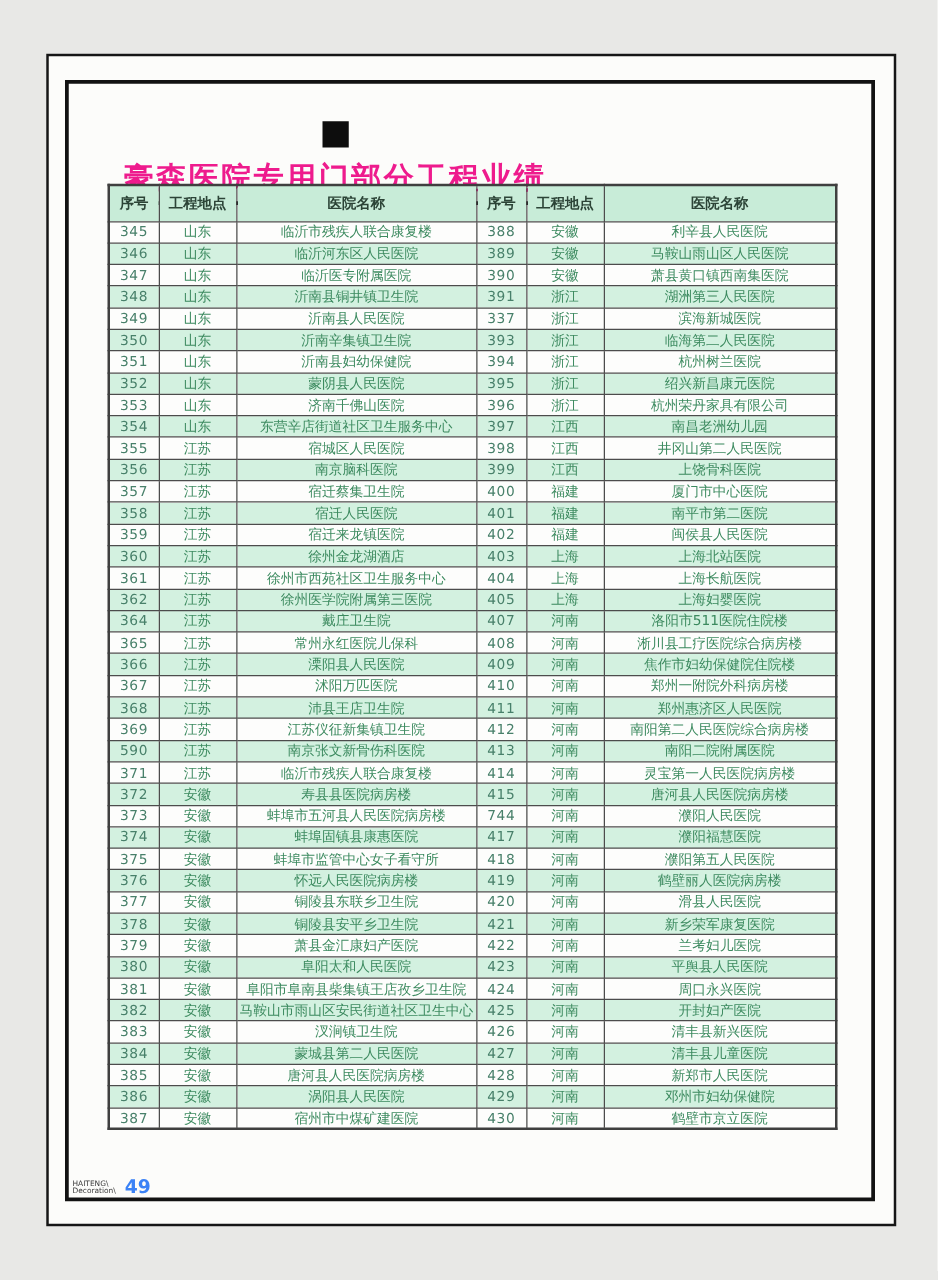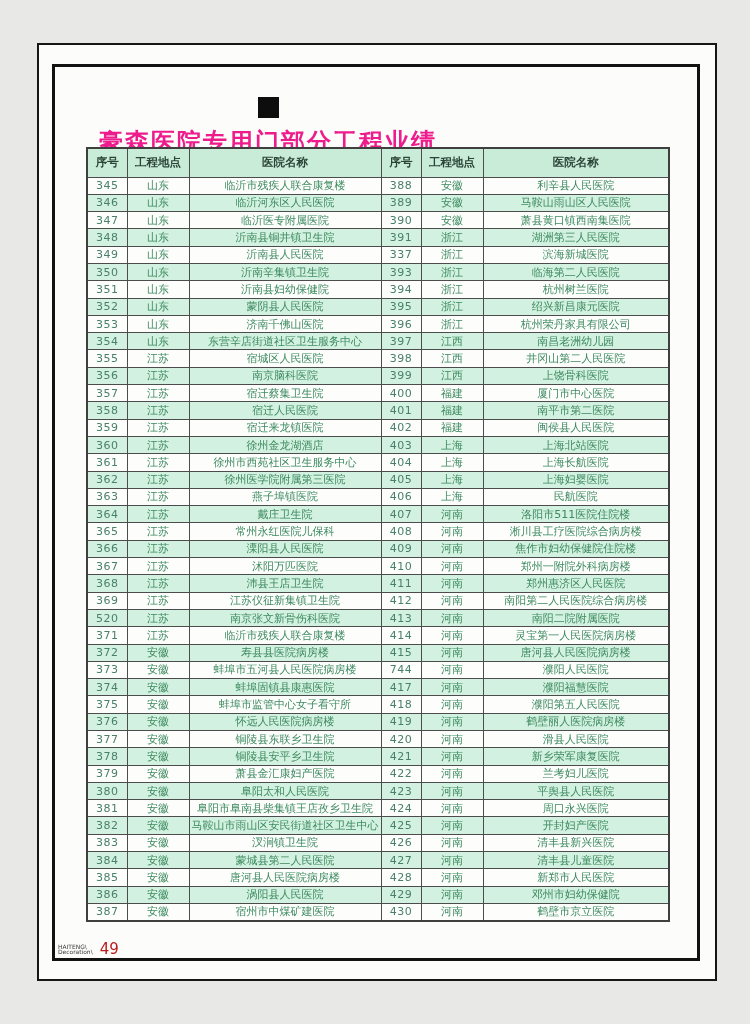--- a/index.html
+++ b/index.html
@@ -51,21 +51,21 @@
   .footer{
     position:absolute;left:3px;bottom:3px;
     display:flex;align-items:flex-end;gap:1px;
   }
   .footer .brand{
     display:flex;flex-direction:column;
     font-size:7px;line-height:6px;color:#3a3a3a;
     transform:scale(0.85);transform-origin:left bottom;
   }
   .footer .pageno{
-    font-size:15px;font-weight:normal;color:#b91c1c;line-height:12px;
+    font-size:15px;font-weight:bold;color:#3b82f6;line-height:12px;
   }
 </style>
 </head>
 <body>
 
 <div class="page-outer">
   <div class="page-inner">
 
     <div class="title-block">
       <span class="title-square"></span>
@@ -230,28 +230,20 @@
               <td class="c-hosp">上海长航医院</td>
             </tr>
             <tr class="row-green">
               <td class="c-no">362</td>
               <td class="c-loc">江苏</td>
               <td class="c-hosp">徐州医学院附属第三医院</td>
               <td class="c-no">405</td>
               <td class="c-loc">上海</td>
               <td class="c-hosp">上海妇婴医院</td>
             </tr>
-            <tr class="row-white">
-              <td class="c-no">363</td>
-              <td class="c-loc">江苏</td>
-              <td class="c-hosp">燕子埠镇医院</td>
-              <td class="c-no">406</td>
-              <td class="c-loc">上海</td>
-              <td class="c-hosp">民航医院</td>
-            </tr>
             <tr class="row-green">
               <td class="c-no">364</td>
               <td class="c-loc">江苏</td>
               <td class="c-hosp">戴庄卫生院</td>
               <td class="c-no">407</td>
               <td class="c-loc">河南</td>
               <td class="c-hosp">洛阳市511医院住院楼</td>
             </tr>
             <tr class="row-white">
               <td class="c-no">365</td>
@@ -287,21 +279,21 @@
             </tr>
             <tr class="row-white">
               <td class="c-no">369</td>
               <td class="c-loc">江苏</td>
               <td class="c-hosp">江苏仪征新集镇卫生院</td>
               <td class="c-no">412</td>
               <td class="c-loc">河南</td>
               <td class="c-hosp">南阳第二人民医院综合病房楼</td>
             </tr>
             <tr class="row-green">
-              <td class="c-no">520</td>
+              <td class="c-no">590</td>
               <td class="c-loc">江苏</td>
               <td class="c-hosp">南京张文新骨伤科医院</td>
               <td class="c-no">413</td>
               <td class="c-loc">河南</td>
               <td class="c-hosp">南阳二院附属医院</td>
             </tr>
             <tr class="row-white">
               <td class="c-no">371</td>
               <td class="c-loc">江苏</td>
               <td class="c-hosp">临沂市残疾人联合康复楼</td>

